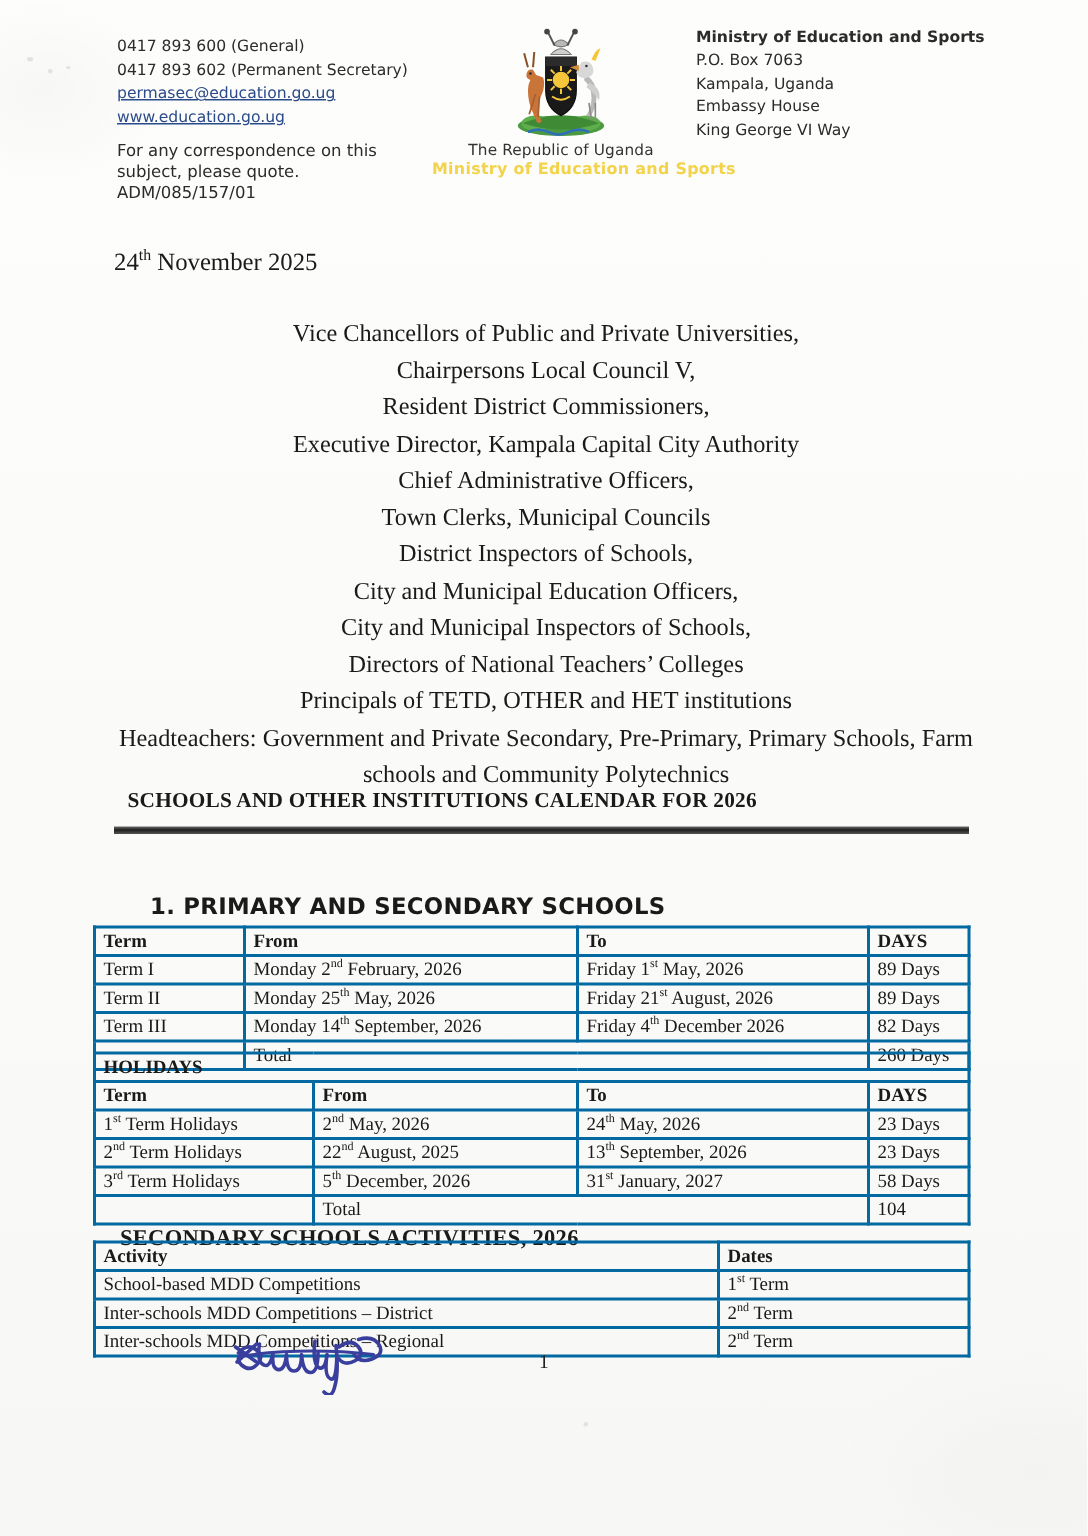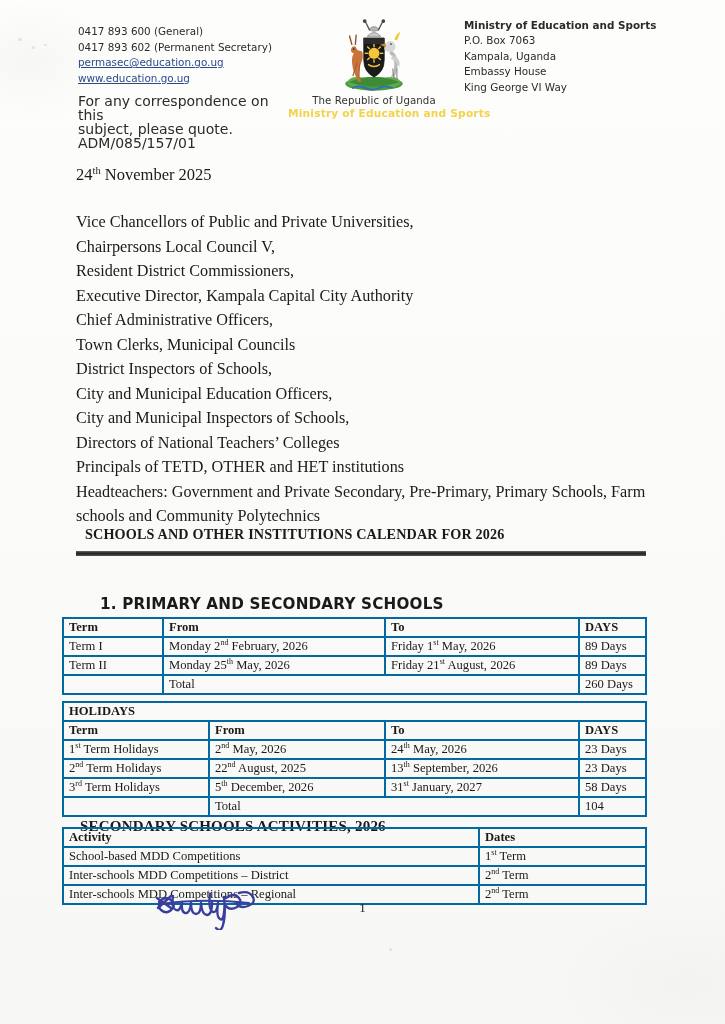--- a/index.html
+++ b/index.html
@@ -50,21 +50,21 @@
     color: #2b2b2b;
   }
   .hdr-left .ln { white-space: nowrap; }
   .hdr-left .lnk {
     color: #2a4a8a;
     text-decoration: underline;
     display: block;
   }
   .hdr-left .note {
     margin-top: 8px;
-    font-size: 14px;
+    font-size: 11px;
     line-height: 14px;
     color: #2b2b2b;
   }
 
   .hdr-center {
     position: absolute;
     left: 288px; top: 16px;
     width: 172px;
     text-align: center;
   }
@@ -105,21 +105,21 @@
   }
   sup { font-size: 64%; vertical-align: super; line-height: 0; }
 
   .addressees {
     position: absolute;
     left: 76px; top: 210px;
     width: 576px;
     font-size: 16.2px;
     line-height: 24.5px;
   }
-  .addressees div { white-space: pre-wrap; }
+  .addressees div { white-space: pre-wrap; text-align: center; }
 
   .doc-title {
     position: absolute;
     left: 85px; top: 526px;
     font-size: 14.2px;
     font-weight: bold;
     letter-spacing: .15px;
   }
   .rule {
     position: absolute;
@@ -314,20 +314,26 @@
         <td><span>Friday 1</span><sup>st</sup><span> May, 2026</span></td>
         <td class="r">89 Days</td>
       </tr>
       <tr>
         <td>Term   II</td>
         <td><span>Monday 25</span><sup>th</sup><span> May, 2026</span></td>
         <td><span>Friday 21</span><sup>st</sup><span> August, 2026</span></td>
         <td class="r">89 Days</td>
       </tr>
       <tr>
+        <td>Term III</td>
+        <td><span>Monday 14</span><sup>th</sup><span> September, 2026</span></td>
+        <td><span>Friday 4</span><sup>th</sup><span> December 2026</span></td>
+        <td class="r">82 Days</td>
+      </tr>
+      <tr>
         <td></td>
         <td class="b" colspan="2">Total</td>
         <td class="r b">260 Days</td>
       </tr>
     </tbody>
   </table>
 
   <table class="grid" id="table-holidays">
     <colgroup>
       <col style="width:146px">

